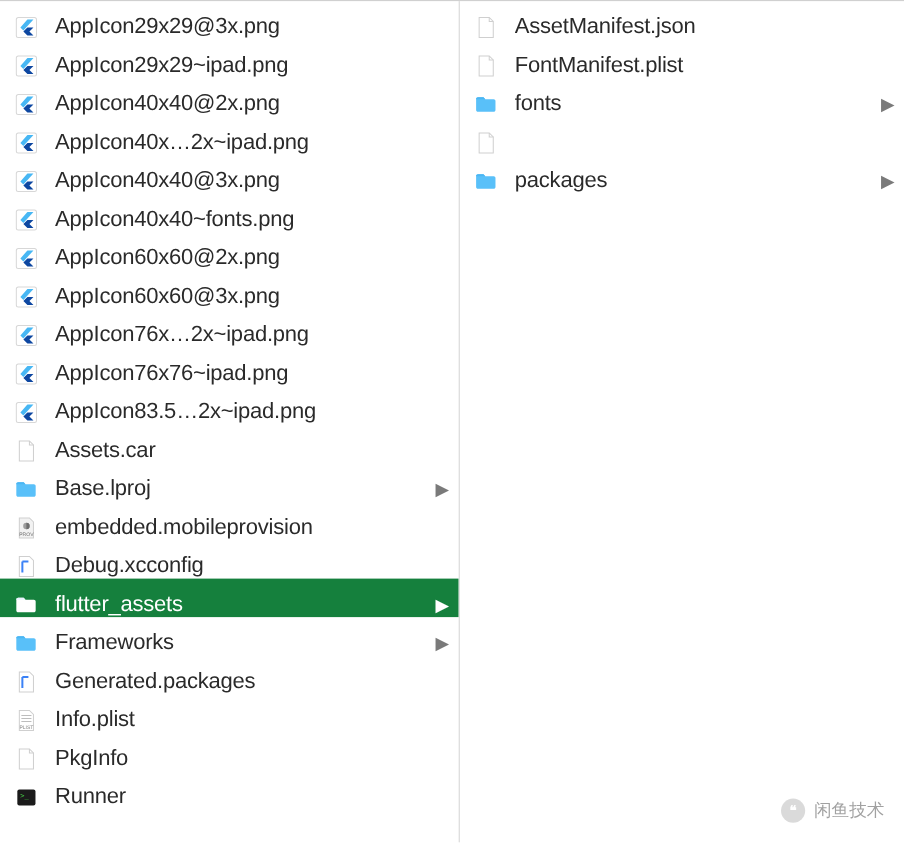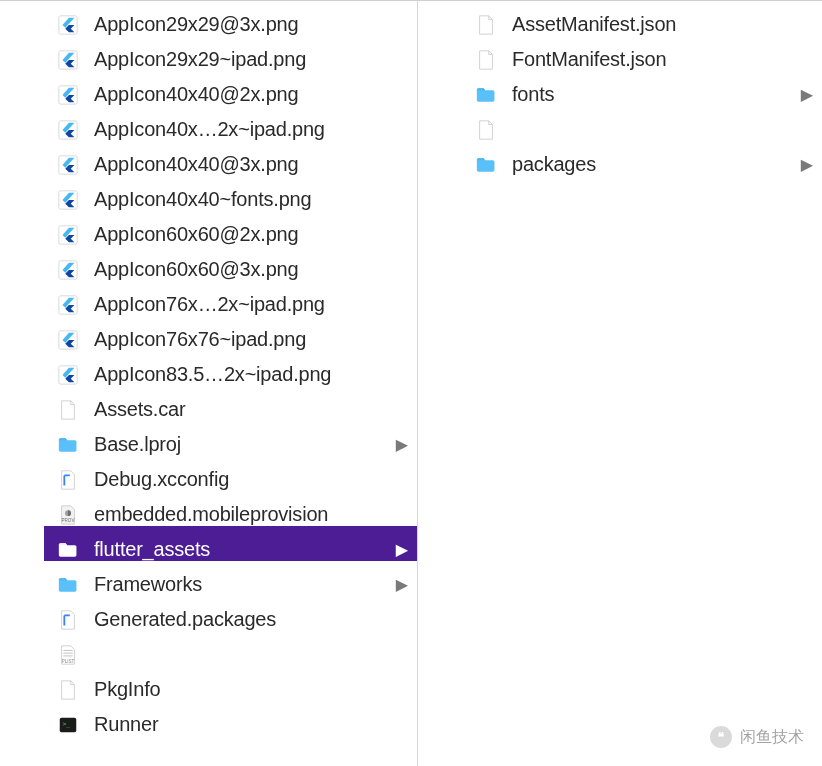--- a/index.html
+++ b/index.html
@@ -29,24 +29,23 @@
     .column-right {
       flex: 1;
     }
     .file-row {
       display: flex;
       align-items: center;
       height: 35px;
       padding: 12px 8px 0 12px;
       cursor: default;
       user-select: none;
-      margin-left: 44px;
     }
     .file-row.selected {
-      background: #4c1d95;
+      background: #15803d;
       color: #fff;
     }
     .icon-slot {
       width: 24px;
       height: 24px;
       flex-shrink: 0;
       margin-right: 14px;
       display: flex;
       align-items: center;
       justify-content: center;
@@ -225,36 +224,36 @@
       <path d="M2 6.5c0-1 .8-1.8 1.8-1.8h5.5l1.8 2h8.3c1 0 1.8.8 1.8 1.8v9c0 1-.8 1.8-1.8 1.8H3.8c-1 0-1.8-.8-1.8-1.8v-11z" fill="#59c0f9"></path>
       <path d="M2 6.5c0-1 .8-1.8 1.8-1.8h5.5l1.8 2H2z" fill="#4bb6f3"></path>
     </svg>
         </span>
         <span class="file-label">Base.lproj</span>
         <span class="chevron">▶</span>
       </div>
       <div class="file-row">
         <span class="icon-slot">
           <svg width="22" height="22" viewBox="0 0 24 24">
-      <path d="M5 2 h10 l4 4 v16 H5 Z" fill="#ffffff" stroke="#cfcfcf"></path>
-      <path d="M8 7 L8 18 M8 7 L14 7" stroke="#3b82f6" stroke-width="2" fill="none"></path>
-    </svg>
-        </span>
-        <span class="file-label">Debug.xcconfig</span>
-      </div>
-      <div class="file-row">
-        <span class="icon-slot">
-          <svg width="22" height="22" viewBox="0 0 24 24">
       <path d="M5 2 h10 l4 4 v16 H5 Z" fill="#f2f2f2" stroke="#cfcfcf"></path>
       <circle cx="12" cy="10" r="3.2" fill="#9e9e9e"></circle>
       <path d="M12 6.8 a3.2 3.2 0 0 1 0 6.4 z" fill="#6e6e6e"></path>
       <text x="12" y="20" font-size="5" text-anchor="middle" fill="#6e6e6e" font-family="Arial">PROV</text>
     </svg>
         </span>
         <span class="file-label">embedded.mobileprovision</span>
+      </div>
+      <div class="file-row">
+        <span class="icon-slot">
+          <svg width="22" height="22" viewBox="0 0 24 24">
+      <path d="M5 2 h10 l4 4 v16 H5 Z" fill="#ffffff" stroke="#cfcfcf"></path>
+      <path d="M8 7 L8 18 M8 7 L14 7" stroke="#3b82f6" stroke-width="2" fill="none"></path>
+    </svg>
+        </span>
+        <span class="file-label">Debug.xcconfig</span>
       </div>
       <div class="file-row selected">
         <span class="icon-slot">
           <svg width="22" height="22" viewBox="0 0 24 24">
       <path d="M2 6.5c0-1 .8-1.8 1.8-1.8h5.5l1.8 2h8.3c1 0 1.8.8 1.8 1.8v9c0 1-.8 1.8-1.8 1.8H3.8c-1 0-1.8-.8-1.8-1.8v-11z" fill="#ffffff"></path>
       <path d="M2 6.5c0-1 .8-1.8 1.8-1.8h5.5l1.8 2H2z" fill="#e8f3ff"></path>
     </svg>
         </span>
         <span class="file-label">flutter_assets</span>
         <span class="chevron">▶</span>
@@ -281,20 +280,21 @@
       <div class="file-row">
         <span class="icon-slot">
           <svg width="22" height="22" viewBox="0 0 24 24">
       <path d="M5 2 h10 l4 4 v16 H5 Z" fill="#ffffff" stroke="#cfcfcf"></path>
       <line x1="7" y1="7" x2="17" y2="7" stroke="#bdbdbd"></line>
       <line x1="7" y1="10" x2="17" y2="10" stroke="#bdbdbd"></line>
       <line x1="7" y1="13" x2="17" y2="13" stroke="#bdbdbd"></line>
       <text x="12" y="20.5" font-size="5" text-anchor="middle" fill="#8a8a8a" font-family="Arial">PLIST</text>
     </svg>
         </span>
+        <span class="file-label">Info.plist</span>
       </div>
       <div class="file-row">
         <span class="icon-slot">
           <svg width="22" height="22" viewBox="0 0 24 24">
     <path d="M5 2 h10 l4 4 v16 H5 Z" fill="#ffffff" stroke="#cfcfcf"></path>
     <path d="M15 2 v4 h4" fill="none" stroke="#cfcfcf"></path>
   </svg>
         </span>
         <span class="file-label">PkgInfo</span>
       </div>
@@ -318,21 +318,21 @@
         </span>
         <span class="file-label">AssetManifest.json</span>
       </div>
       <div class="file-row">
         <span class="icon-slot">
           <svg width="22" height="22" viewBox="0 0 24 24">
     <path d="M5 2 h10 l4 4 v16 H5 Z" fill="#ffffff" stroke="#cfcfcf"></path>
     <path d="M15 2 v4 h4" fill="none" stroke="#cfcfcf"></path>
   </svg>
         </span>
-        <span class="file-label">FontManifest.json</span>
+        <span class="file-label">FontManifest.plist</span>
       </div>
       <div class="file-row">
         <span class="icon-slot">
           <svg width="22" height="22" viewBox="0 0 24 24">
       <path d="M2 6.5c0-1 .8-1.8 1.8-1.8h5.5l1.8 2h8.3c1 0 1.8.8 1.8 1.8v9c0 1-.8 1.8-1.8 1.8H3.8c-1 0-1.8-.8-1.8-1.8v-11z" fill="#59c0f9"></path>
       <path d="M2 6.5c0-1 .8-1.8 1.8-1.8h5.5l1.8 2H2z" fill="#4bb6f3"></path>
     </svg>
         </span>
         <span class="file-label">fonts</span>
         <span class="chevron">▶</span>

